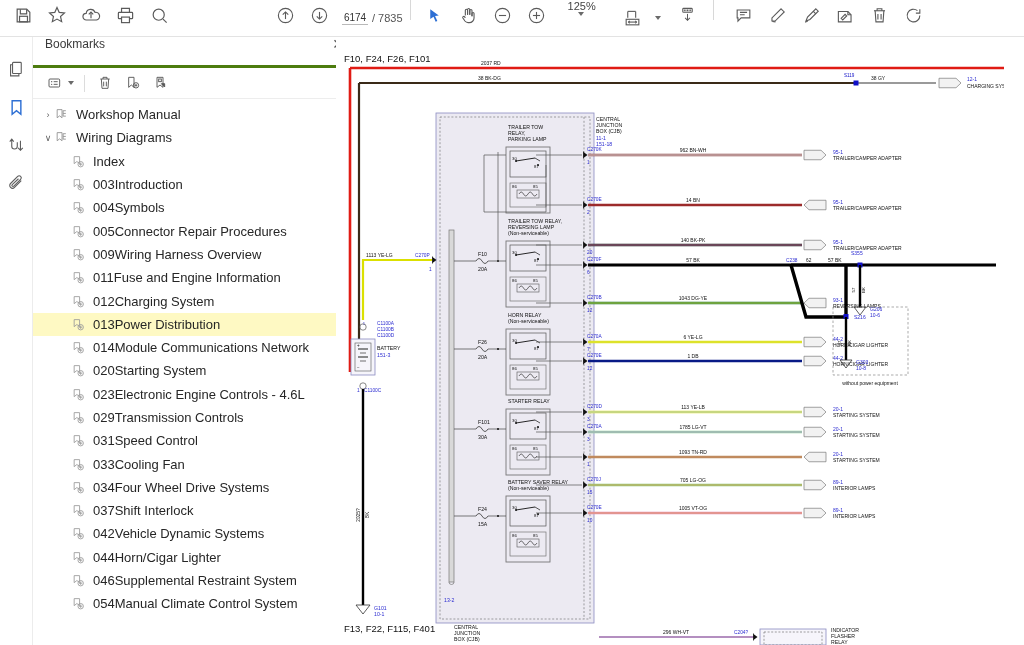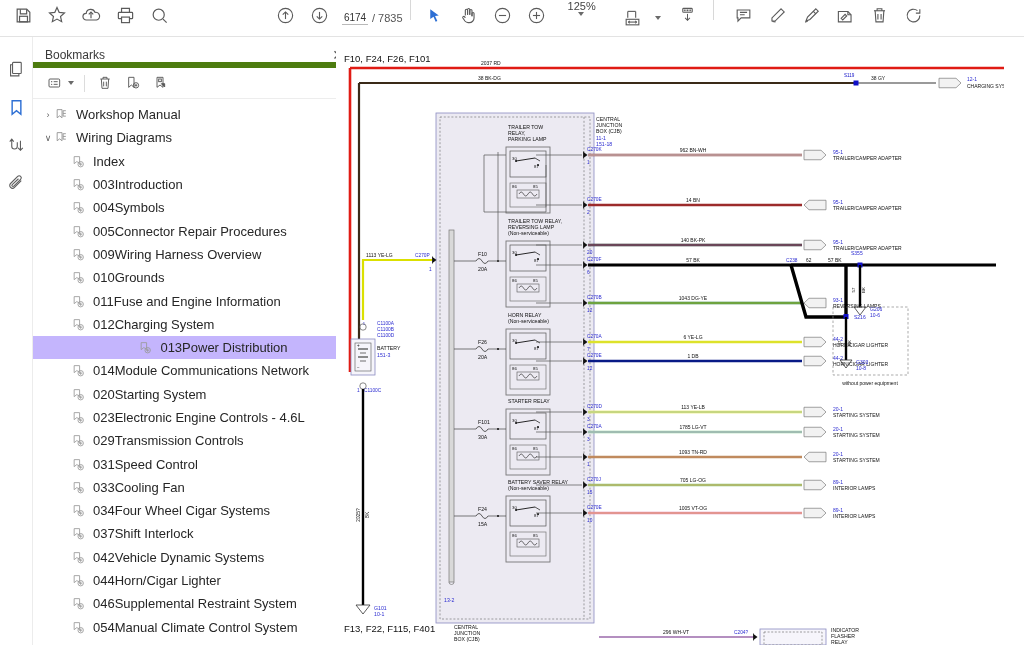--- a/index.html
+++ b/index.html
@@ -28,35 +28,35 @@
   .rail-ico{ width:33px; height:38px; display:flex; align-items:center; justify-content:center;
     color:#5e5e5e; cursor:pointer; position:relative; }
   .rail-ico.active{ color:#2d6fd4; }
   .rail-ico.active::after{ content:""; position:absolute; right:-7px; top:11px;
     width:0;height:0;border-top:7px solid transparent;border-bottom:7px solid transparent;
     border-right:7px solid #fff; }
 
   
   #panel{ position:absolute; left:33px; top:37px; width:322px; height:608px;
     background:#fff; border-right:1px solid #dcdcdc; }
-  #panel-head{ height:31px; display:flex; align-items:flex-end; padding:0 10px 0 12px;
-    border-bottom:6px solid #4d7c0f; }
+  #panel-head{ height:31px; display:flex; align-items:flex-start; padding:0 10px 0 12px;
+    border-bottom:3px solid #4d7c0f; }
   #panel-title{ font-size:12px; color:#3a3a3a; flex:1; }
   #panel-close{ font-size:14px; color:#555; cursor:pointer; line-height:1; }
   #panel-tools{ height:31px; display:flex; align-items:center; padding-left:10px; gap:2px;
     border-bottom:1px solid #ededed; }
   .pt-ico{ width:26px;height:24px;display:flex;align-items:center;justify-content:center;
     color:#575757; cursor:pointer; }
   .pt-sep{ width:1px;height:17px;background:#dcdcdc;margin:0 5px; }
 
   #bmlist{ position:absolute; top:63px; left:0; width:322px; height:545px;
     overflow:hidden; padding-top:3px; }
   .bm-row{ display:flex; align-items:center; height:23.3px; padding-left:8px; cursor:pointer;
     white-space:nowrap; }
-  .bm-row.sel{ background:#c4b5fd;justify-content:center; }
+  .bm-row.sel{ background:#fef9c3; }
   .bm-arrow{ width:14px; font-size:9px; color:#606060; display:flex; align-items:center;
     justify-content:center; flex:0 0 14px; }
   .bm-ico{ flex:0 0 18px; width:18px; height:16px; display:flex; align-items:center; color:#8f8f8f; }
   .bm-label{ font-size:13px; color:#262626; padding-left:3px; }
   .lvl2{ padding-left:31px; }
 
   
   #pscroll{ position:absolute; right:6px; top:63px; width:9px; height:545px; background:#f7f7f7; }
   #pscroll-up{ position:absolute; right:6px; top:63px; width:9px; height:10px;
     font-size:7px; text-align:center; color:#8a8a8a; line-height:10px; }
@@ -397,31 +397,20 @@
       </div>
       <div class="bm-row">
         <span class="lvl2"></span>
         <span class="bm-ico">
           <svg width="13" height="13" viewBox="0 0 24 24" fill="none" stroke="#9a9a9a" stroke-width="1.6">
             <path d="M4 3h10v13l-5-4-5 4z"></path>
             <circle cx="16" cy="17" r="5"></circle>
             <path d="M13 17h6M16 14v6"></path>
           </svg>
         </span>
-        <span class="bm-label">010Grounds</span>
-      </div>
-      <div class="bm-row">
-        <span class="lvl2"></span>
-        <span class="bm-ico">
-          <svg width="13" height="13" viewBox="0 0 24 24" fill="none" stroke="#9a9a9a" stroke-width="1.6">
-            <path d="M4 3h10v13l-5-4-5 4z"></path>
-            <circle cx="16" cy="17" r="5"></circle>
-            <path d="M13 17h6M16 14v6"></path>
-          </svg>
-        </span>
         <span class="bm-label">011Fuse and Engine Information</span>
       </div>
       <div class="bm-row">
         <span class="lvl2"></span>
         <span class="bm-ico">
           <svg width="13" height="13" viewBox="0 0 24 24" fill="none" stroke="#9a9a9a" stroke-width="1.6">
             <path d="M4 3h10v13l-5-4-5 4z"></path>
             <circle cx="16" cy="17" r="5"></circle>
             <path d="M13 17h6M16 14v6"></path>
           </svg>
@@ -507,21 +496,21 @@
       </div>
       <div class="bm-row">
         <span class="lvl2"></span>
         <span class="bm-ico">
           <svg width="13" height="13" viewBox="0 0 24 24" fill="none" stroke="#9a9a9a" stroke-width="1.6">
             <path d="M4 3h10v13l-5-4-5 4z"></path>
             <circle cx="16" cy="17" r="5"></circle>
             <path d="M13 17h6M16 14v6"></path>
           </svg>
         </span>
-        <span class="bm-label">034Four Wheel Cigar Systems</span>
+        <span class="bm-label">034Four Wheel Drive Systems</span>
       </div>
       <div class="bm-row">
         <span class="lvl2"></span>
         <span class="bm-ico">
           <svg width="13" height="13" viewBox="0 0 24 24" fill="none" stroke="#9a9a9a" stroke-width="1.6">
             <path d="M4 3h10v13l-5-4-5 4z"></path>
             <circle cx="16" cy="17" r="5"></circle>
             <path d="M13 17h6M16 14v6"></path>
           </svg>
         </span>

